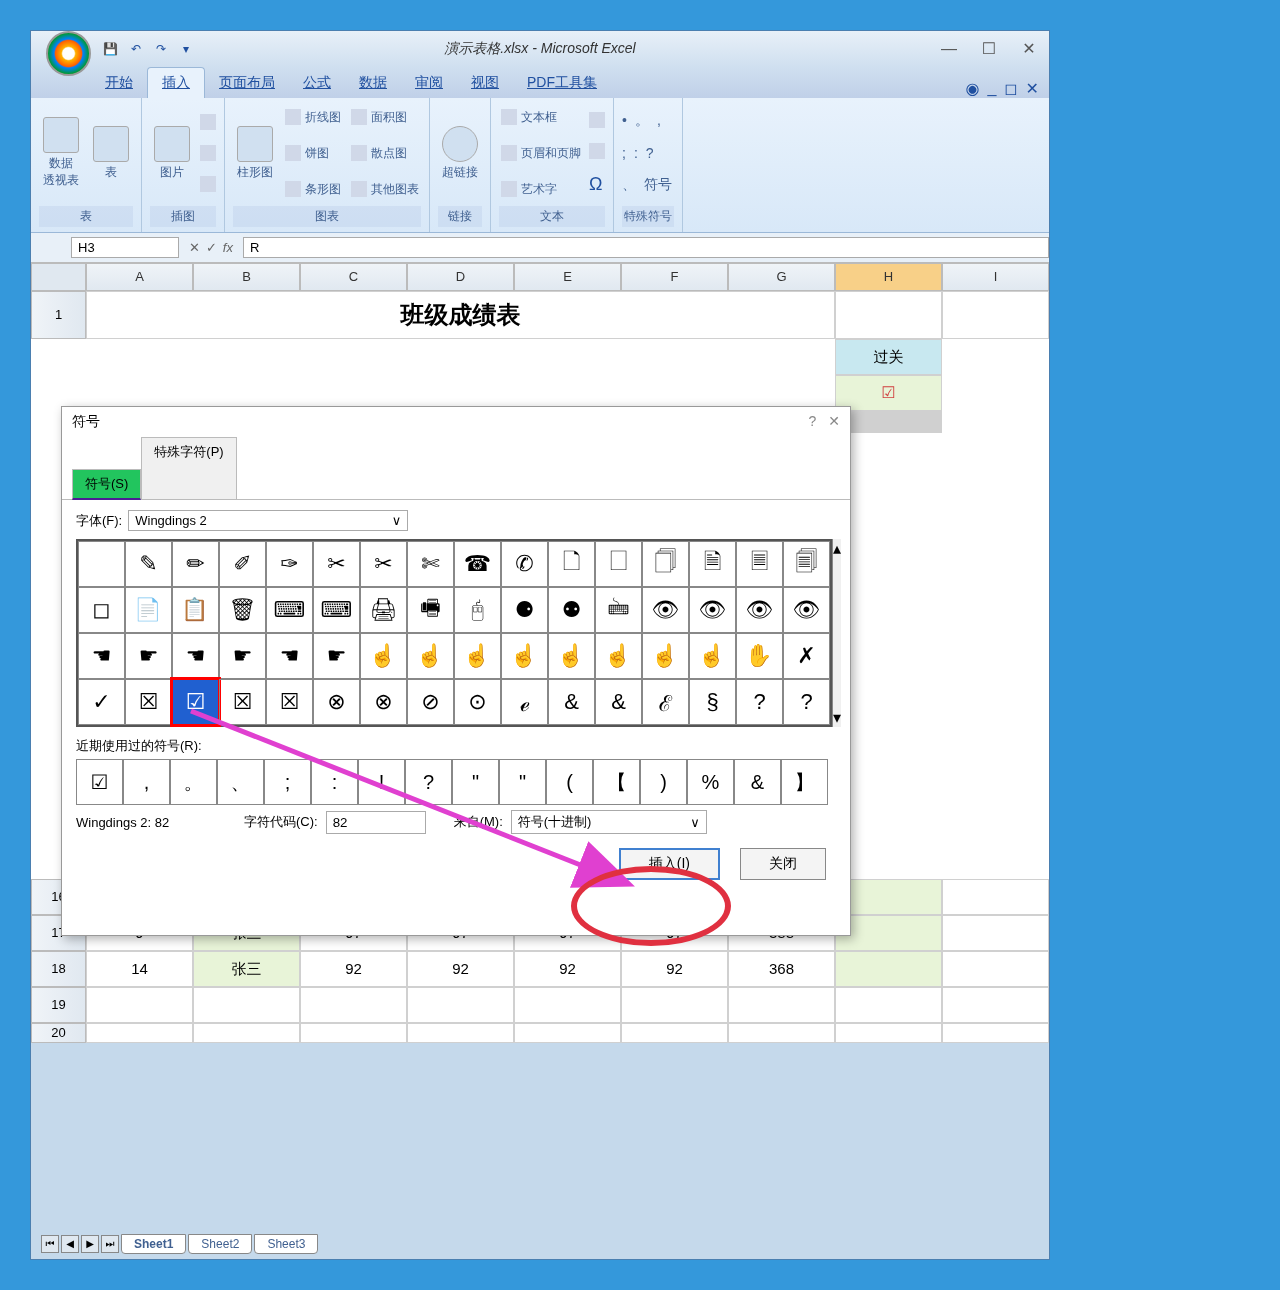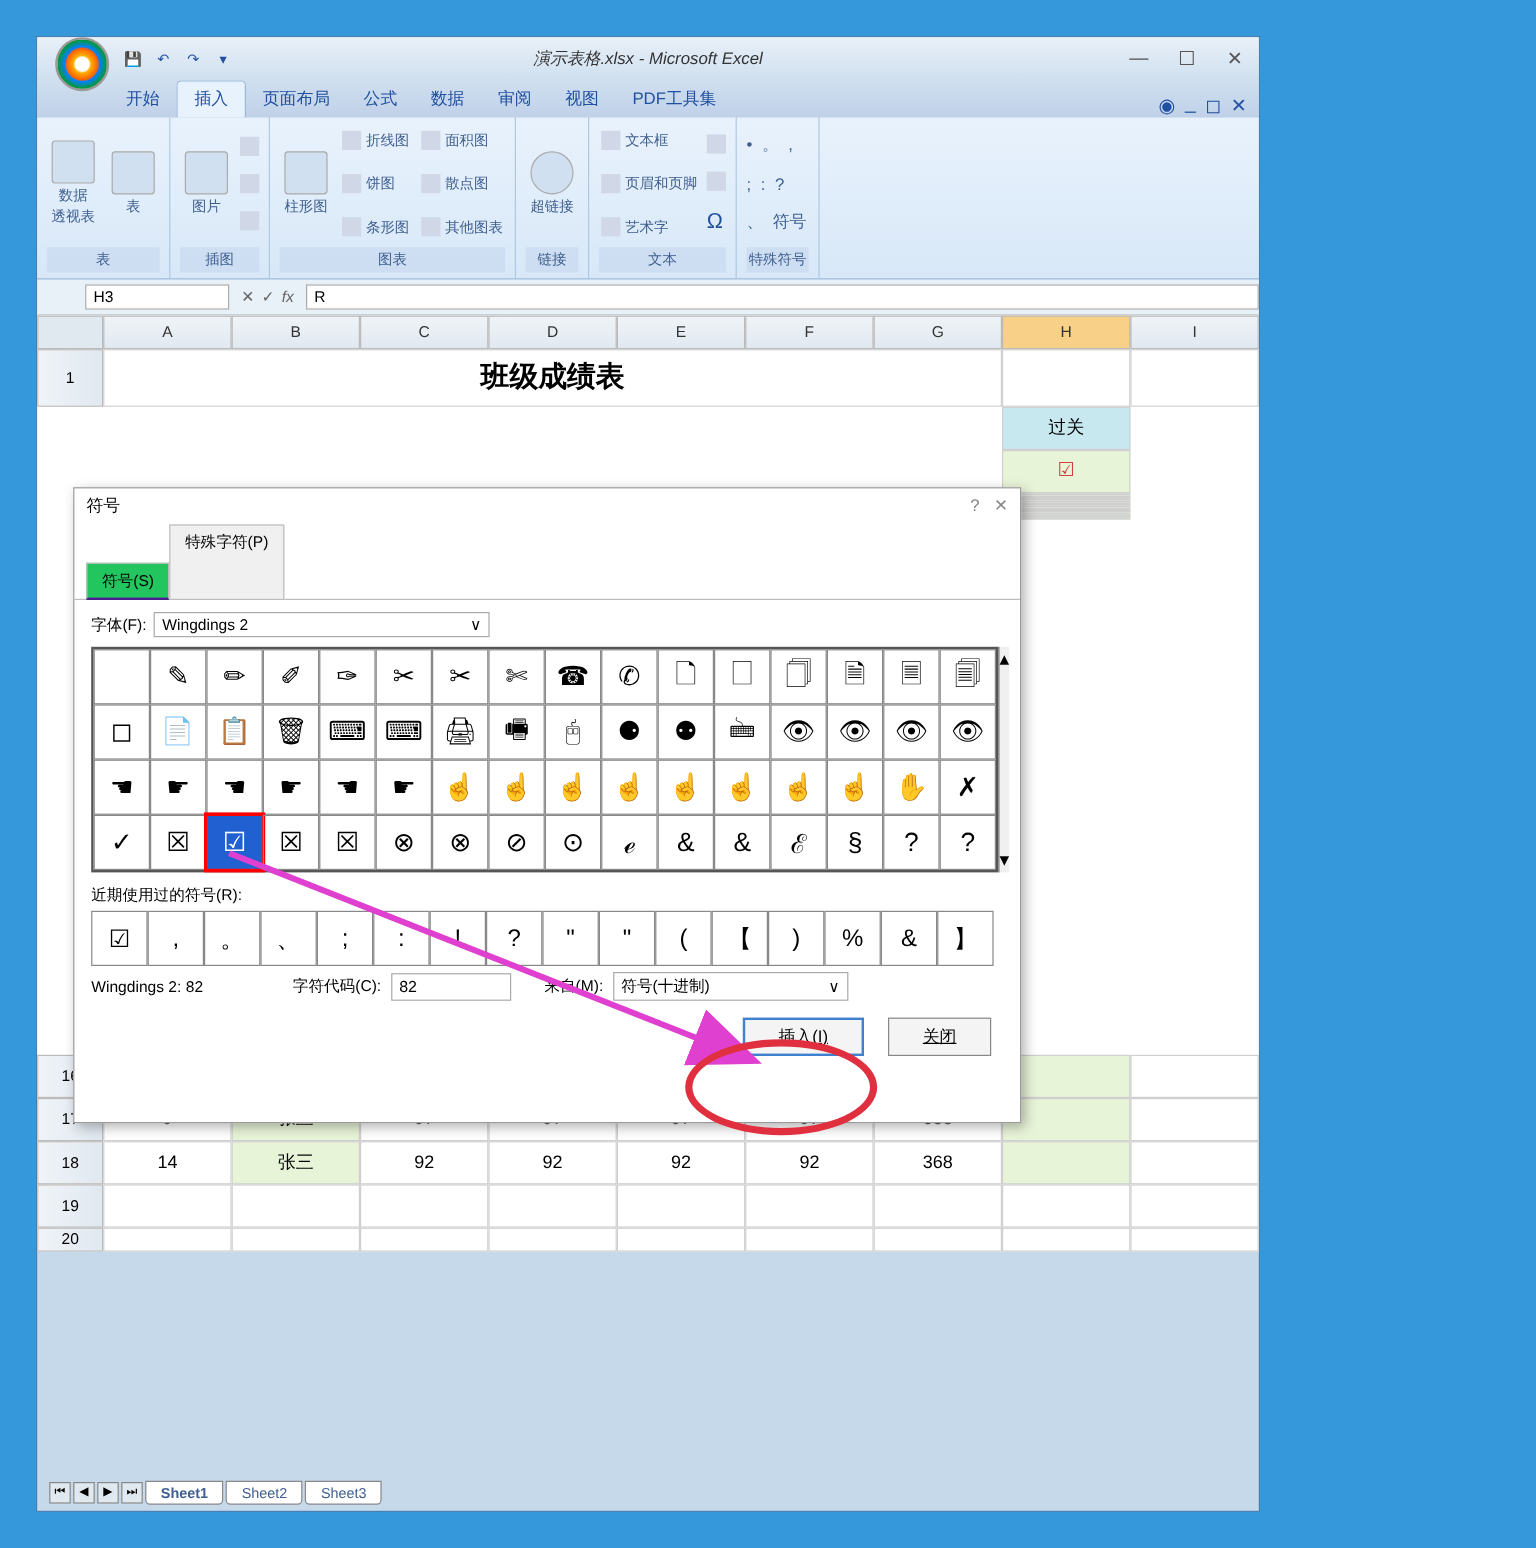--- a/index.html
+++ b/index.html
@@ -6,34 +6,34 @@
 body { background: #3498db; padding: 30px; width: 1280px; height: 1290px; overflow: hidden; }
 .excel-window { background: #c5d9eb; border: 1px solid #4a7fb0; width: 1020px; height: 1230px; position: relative; }
 .title-bar { background: linear-gradient(#e8f0f8, #d0e0f0); height: 35px; display: flex; align-items: center; position: relative; }
 .office-btn { width: 45px; height: 45px; border-radius: 50%; background: radial-gradient(circle, #fff 20%, #ffb000 25%, #ff6000 45%, #0080ff 50%, #00a000 75%); margin: 5px 10px; position: absolute; top: -5px; left: 5px; z-index: 10; border: 2px solid #999; }
 .qat { margin-left: 70px; display: flex; gap: 5px; align-items: center; }
 .qat-btn { width: 20px; height: 20px; display: flex; align-items: center; justify-content: center; color: #2050a0; font-size: 12px; }
 .title-text { position: absolute; left: 50%; transform: translateX(-50%); font-size: 14px; color: #333; font-style: italic; }
 .win-controls { position: absolute; right: 0; display: flex; }
 .win-btn { width: 40px; height: 30px; display: flex; align-items: center; justify-content: center; font-size: 16px; color: #555; }
 .ribbon-tabs { display: flex; padding-left: 60px; height: 32px; background: linear-gradient(#d0e0f0, #c0d0e8); align-items: flex-end; }
-.tab { padding: 6px 14px; font-size: 14px; color: #2050a0; cursor: pointer; }
+.tab { padding: 6px 14px; font-size: 14px; color: #2050a0; cursor: pointer; text-decoration: underline; }
 .tab.active { background: #e8f2fc; border-radius: 4px 4px 0 0; border: 1px solid #9bb8d8; border-bottom: none; margin-top: 36px; }
 .ribbon-help { position: absolute; right: 10px; display: flex; gap: 8px; }
 .ribbon { background: linear-gradient(#e8f2fc, #d8e8f8); height: 135px; display: flex; border-bottom: 1px solid #9bb8d8; }
 .ribbon-group { border-right: 1px solid #b0c8e0; padding: 5px 8px; display: flex; flex-direction: column; justify-content: space-between; }
 .ribbon-group-content { display: flex; gap: 6px; align-items: center; height: 100px; }
 .ribbon-group-label { text-align: center; font-size: 12px; color: #406090; padding: 2px; background: rgba(180,200,230,0.3); }
 .ribbon-btn-big { display: flex; flex-direction: column; align-items: center; gap: 2px; font-size: 12px; color: #406090; padding: 4px; }
 .ribbon-icon-big { width: 36px; height: 36px; background: #d0e0f0; border: 1px solid #aaa; border-radius: 3px; }
 .ribbon-col { display: flex; flex-direction: column; gap: 15px; font-size: 12px; color: #406090; }
 .ribbon-row-item { display: flex; align-items: center; gap: 4px; padding: 2px; }
 .ribbon-icon-sm { width: 16px; height: 16px; background: #d0d8e8; }
 .formula-bar { background: #e8f0f8; height: 30px; display: flex; align-items: center; border-bottom: 1px solid #bbb; }
-.name-box { width: 120px; margin-left: 40px; background: #fff; border: 1px solid #aaa; padding: 2px 6px; font-size: 13px; }
+.name-box { width: 108px; margin-left: 40px; background: #fff; border: 1px solid #aaa; padding: 2px 6px; font-size: 13px; }
 .fx-btns { display: flex; gap: 6px; margin: 0 10px; color: #666; font-size: 13px; }
 .fx-input { flex: 1; background: #fff; border: 1px solid #aaa; padding: 2px 6px; font-size: 13px; }
 .sheet { background: #fff; position: relative; }
 .col-headers { display: flex; background: linear-gradient(#f0f4f8, #e0e8f0); height: 28px; }
 .corner { width: 55px; border: 1px solid #bbb; background: #e0e8f0; }
 .col-h { width: 107px; border: 1px solid #bbb; text-align: center; line-height: 26px; font-size: 13px; color: #333; }
 .col-h.active { background: #f8d088; }
 .sheet-body { position: relative; }
 .row { display: flex; height: 36px; }
 .row-h { width: 55px; background: linear-gradient(90deg, #f0f4f8, #e0e8f0); border: 1px solid #bbb; text-align: center; line-height: 34px; font-size: 13px; }
@@ -61,21 +61,21 @@
 .symbol-grid { border: 2px solid #555; position: relative; }
 .sym-row { display: flex; }
 .sym-cell { width: 47px; height: 46px; border: 1px solid #888; display: flex; align-items: center; justify-content: center; font-size: 22px; cursor: pointer; }
 .sym-cell.selected { background: #2060d0; color: #fff; outline: 3px solid red; outline-offset: -1px; }
 .sym-scroll { width: 24px; background: #f0f0f0; border-left: 1px solid #888; display: flex; flex-direction: column; justify-content: space-between; }
 .recent-label { margin-top: 10px; font-size: 13px; }
 .recent-row { display: flex; margin-top: 4px; }
 .recent-cell { width: 47px; height: 46px; border: 1px solid #888; display: flex; align-items: center; justify-content: center; font-size: 20px; }
 .code-row { display: flex; align-items: center; gap: 8px; margin-top: 5px; font-size: 13px; }
 .code-input { border: 1px solid #aaa; padding: 3px 6px; width: 100px; }
-.dlg-buttons { display: flex; justify-content: flex-end; gap: 20px; margin-top: 14px; padding-right: 10px; text-decoration: underline; }
+.dlg-buttons { display: flex; justify-content: flex-end; gap: 20px; margin-top: 14px; padding-right: 10px; }
 .dlg-btn { padding: 5px 28px; border: 1px solid #888; background: #f4f4f4; font-size: 14px; }
 .dlg-btn.insert { border: 2px solid #4080d0; }
 
 .annotation-circle { position: absolute; border: 6px solid #e03040; border-radius: 50%; pointer-events: none; z-index: 200; }
 .annotation-arrow { position: absolute; z-index: 150; pointer-events: none; }
 </style>
 </head>
 <body>
 
 <div class="excel-window">

